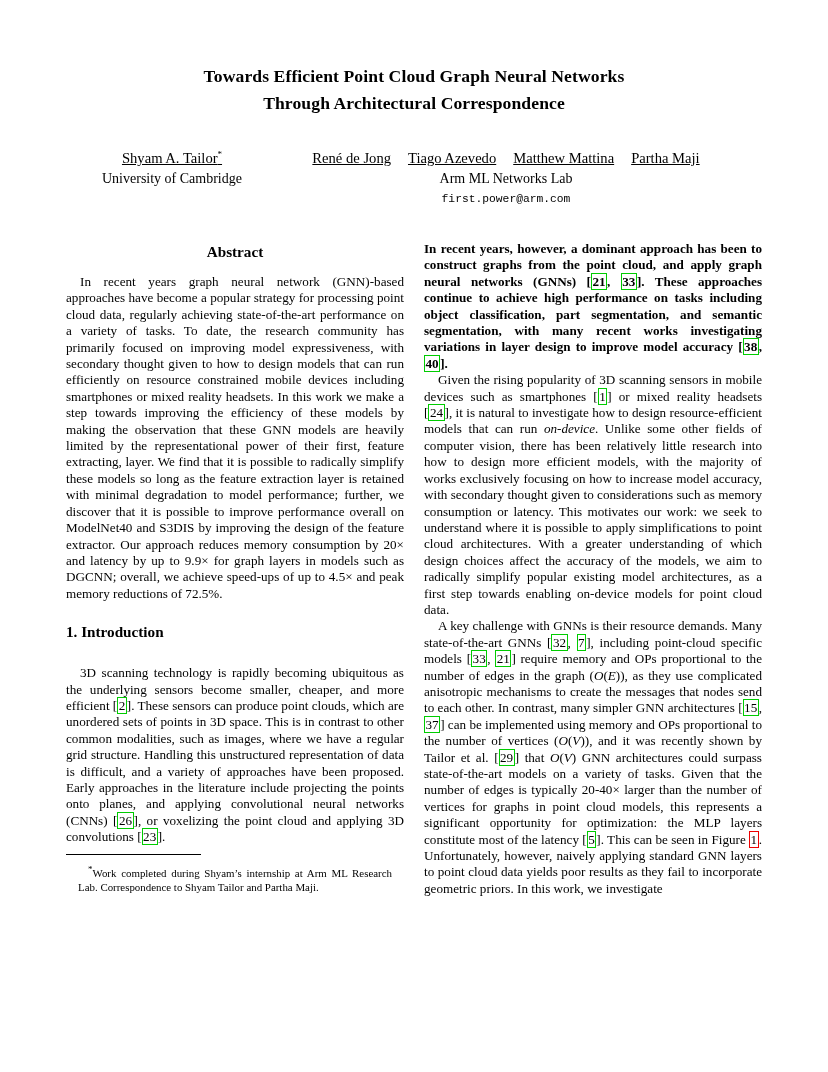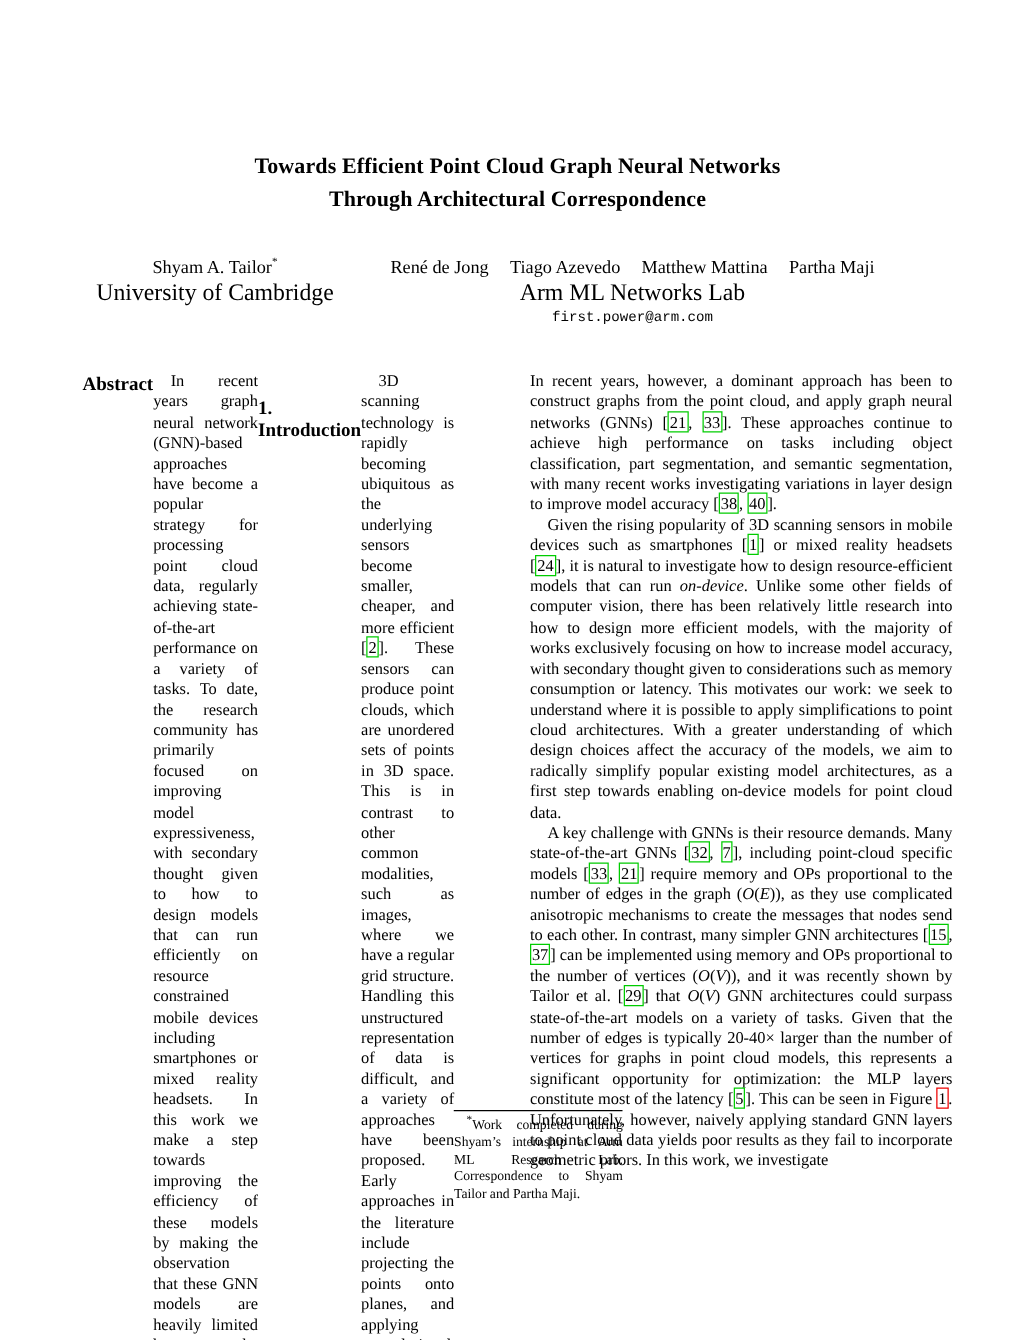--- a/index.html
+++ b/index.html
@@ -4,83 +4,83 @@
 <style>
   html,body{margin:0;padding:0;background:#888;}
   .page{
     position:relative;
     width:828px;height:1072px;
     background:#ffffff;
     margin:0 auto;
     font-family:"Liberation Serif", serif;
     color:#000;
     box-sizing:border-box;
-    padding:119px 66px 0 66px;
+    padding:63px 66px 0 66px;
     overflow:hidden;
   }
   .title-block{text-align:center;}
   .title-line{
     font-size:17.6px;font-weight:bold;line-height:27px;
     letter-spacing:.1px;
   }
   .authors-row{
     display:flex;margin-top:31px;
   }
   .author-col-left{width:212px;text-align:center;}
   .author-col-right{flex:1;text-align:center;padding-right:28px;}
-  .author-names{font-size:14.6px;line-height:20px;}
+  .author-names{font-size:14.6px;line-height:20px;text-decoration:underline;}
   .author-names .gap{display:inline-block;width:17px;}
-  .author-aff{font-size:19px;line-height:21px;}
+  .author-aff{font-size:14px;line-height:21px;}
   .author-email{
     font-family:"Liberation Mono", monospace;
     font-size:11.3px;line-height:17px;margin-top:2px;
   }
   sup.mark{font-size:9px;vertical-align:super;line-height:0;}
   .columns{
     display:flex;gap:20px;margin-top:33px;
   }
   .col{width:338px;box-sizing:border-box;}
-  .col-left{display:flex;flex-direction:row;height:672px;}
+  .col-left{display:flex;flex-direction:column;height:672px;}
   .col-right{height:672px;overflow:hidden;}
   .abstract-heading{
     font-size:15.2px;font-weight:bold;text-align:center;
     margin:2px 0 13px 0;
   }
   .section-heading{
     font-size:15.2px;font-weight:bold;text-align:left;
     margin:21px 0 24px 0;
   }
   .body-text p.para{
     margin:0;
     font-size:13.15px;line-height:16.4px;
     text-align:justify;
     hyphens:auto;-webkit-hyphens:auto;
   }
   .body-text p.para{text-indent:14px;}
   .abstract-body p.para{}
-  .col-right .body-text p.para:first-child{text-indent:0;}
+  .col-right .body-text p.para:first-child{text-indent:0;font-weight:bold;}
   span.it{font-style:italic;}
   span.cite{
     border:1px solid var(--cite-green,#00cc00);
     padding:0 .5px;
     display:inline;
   }
   span.figref{
     border:1px solid var(--fig-red,#ee0000);
     padding:0 .5px;
     display:inline;
   }
   .footnote-block{margin-top:auto;padding-bottom:6px;}
   .footnote-rule{
     width:135px;height:0;border-top:1px solid #000;
     margin-bottom:5px;
   }
   .footnote-text{
     font-size:10.9px;line-height:13.8px;text-align:justify;
-    margin:0;text-indent:10px;
+    margin:12px;text-indent:10px;
   }
 </style>
 </head>
 <body>
 
 <div class="page">
 
   <div class="title-block">
     <div class="title-line">Towards Efficient Point Cloud Graph Neural Networks</div>
     <div class="title-line">Through Architectural Correspondence</div>

